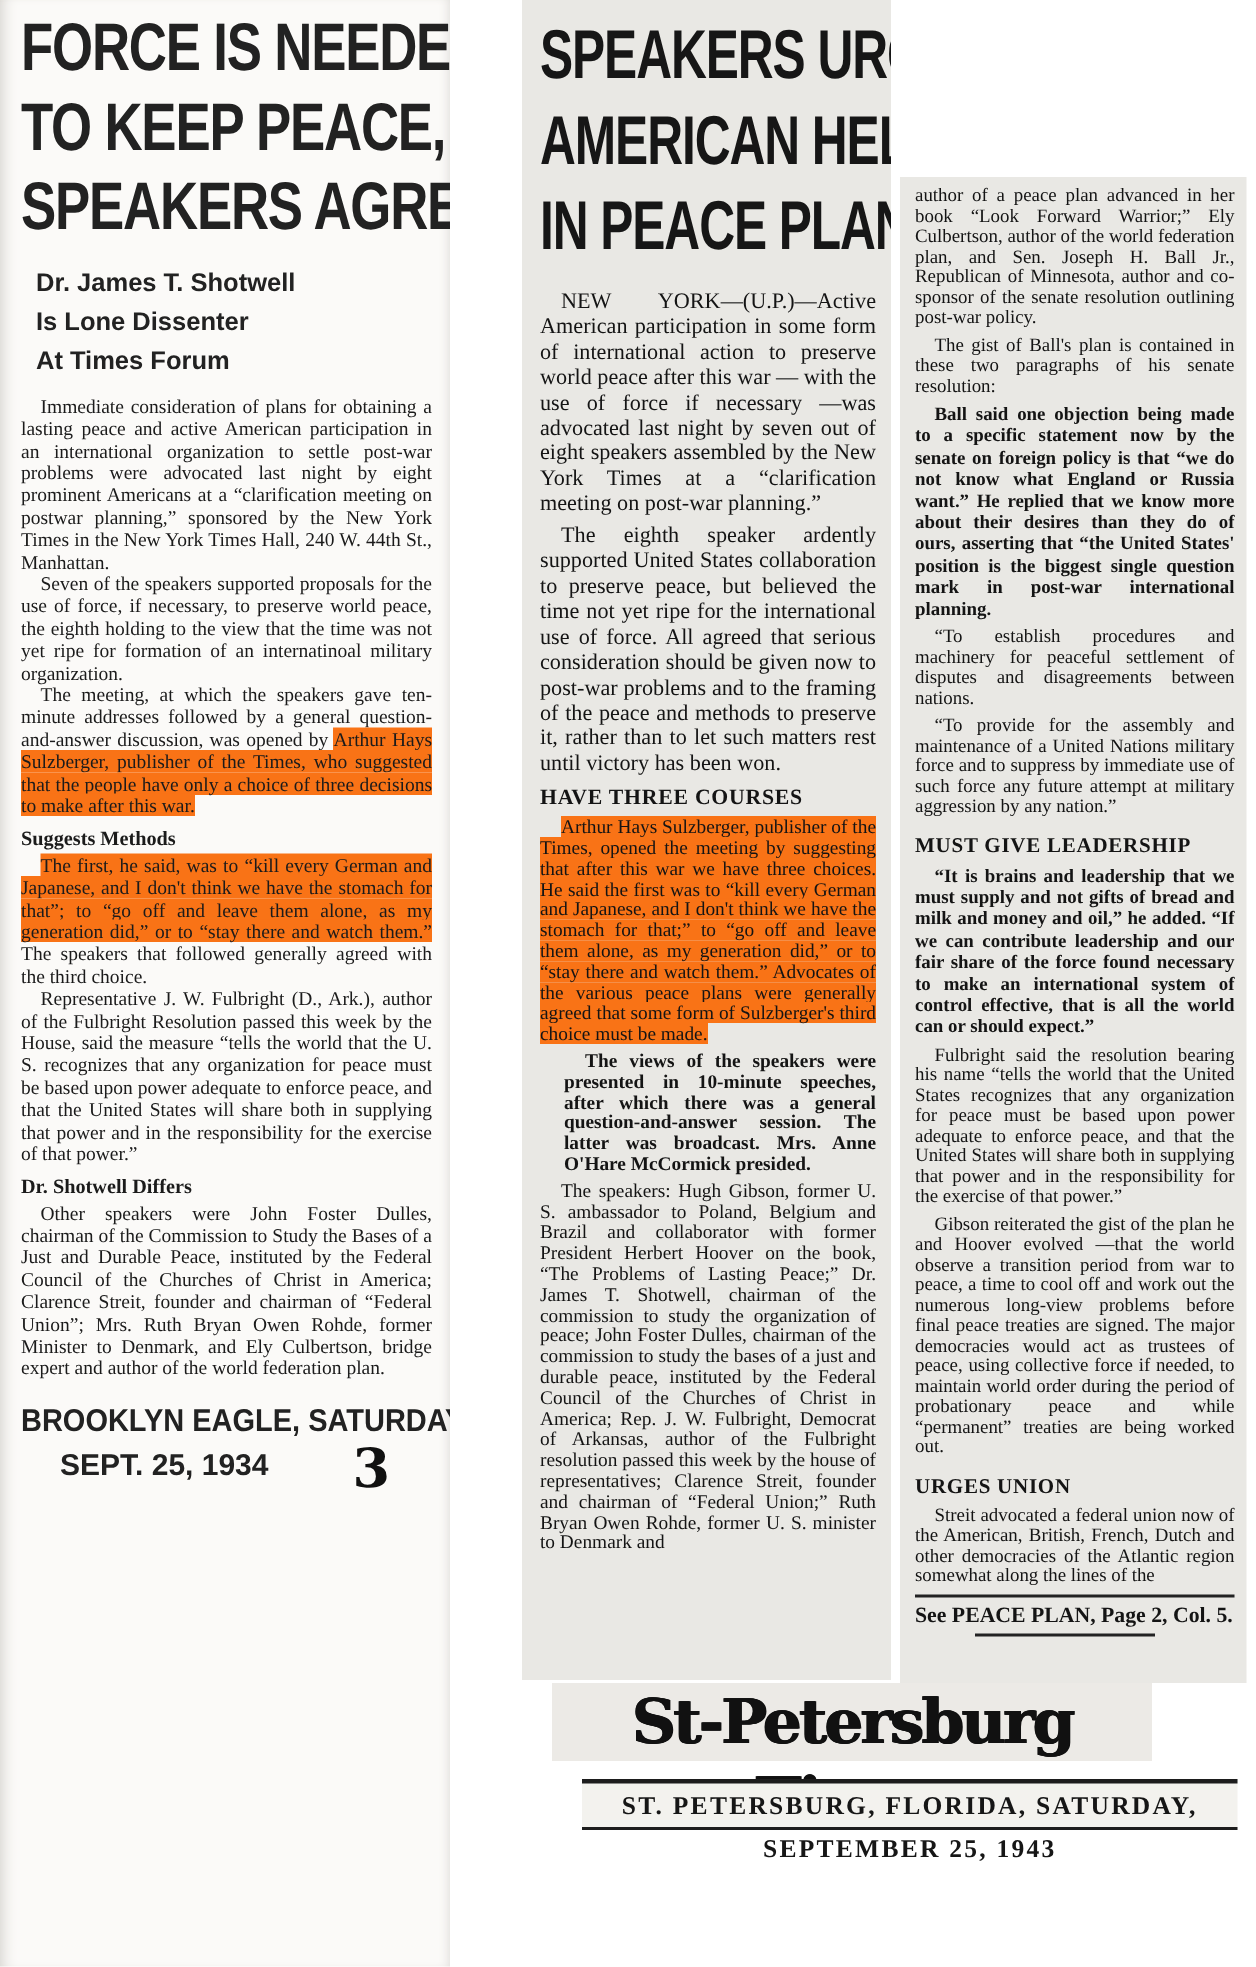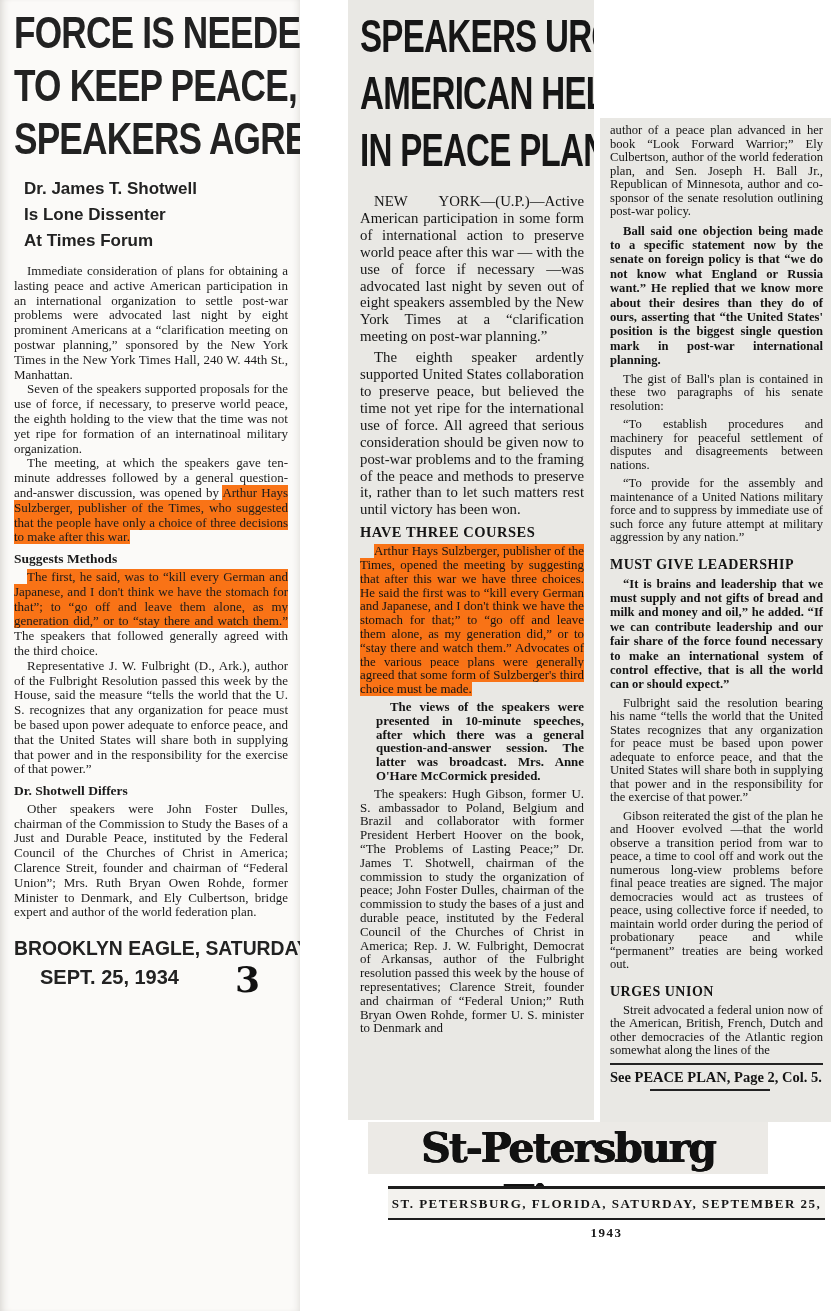--- a/index.html
+++ b/index.html
@@ -56,21 +56,21 @@
 
   
   .masthead-title{position:absolute;left:368px;top:1122px;width:400px;height:52px;
                   background:#eceae6;text-align:center;
                   font-family:"DejaVu Serif", serif;font-weight:700;font-size:41px;
                   letter-spacing:-2px;color:#111;line-height:52px;
                   text-shadow:0.6px 0 #111, -0.3px 0 #111;}
   .dateline-bar{position:absolute;left:388px;top:1186px;width:437px;height:34px;
                 background:#f3f2ee;border-top:3px solid #1d1d1d;border-bottom:2px solid #1d1d1d;
                 box-sizing:border-box;text-align:center;
-                font-family:"Liberation Serif", serif;font-weight:700;font-size:13px;
+                font-family:"Liberation Serif", serif;font-weight:700;font-size:17px;
                 letter-spacing:1.5px;line-height:29px;color:#161616;}
 </style>
 </head>
 <body>
 
 <div id="canvas">
 
   <div class="left-col">
     <div class="hl-headline">
       <div>FORCE IS NEEDED</div>
@@ -110,22 +110,22 @@
         <p class="para lede"><span>The eighth speaker ardently supported United States collaboration to preserve peace, but believed the time not yet ripe for the international use of force. All agreed that serious consideration should be given now to post-war problems and to the framing of the peace and methods to preserve it, rather than to let such matters rest until victory has been won.</span></p>
         <div class="sec-heading">HAVE THREE COURSES</div>
         <p class="para"><span class="hl">Arthur Hays Sulzberger, publisher of the Times, opened the meeting by suggesting that after this war we have three choices. He said the first was to “kill every German and Japanese, and I don't think we have the stomach for that;” to “go off and leave them alone, as my generation did,” or to “stay there and watch them.” Advocates of the various peace plans were generally agreed that some form of Sulzberger's third choice must be made.</span></p>
         <p class="para bold"><span>The views of the speakers were presented in 10-minute speeches, after which there was a general question-and-answer session. The latter was broadcast. Mrs. Anne O'Hare McCormick presided.</span></p>
         <p class="para"><span>The speakers: Hugh Gibson, former U. S. ambassador to Poland, Belgium and Brazil and collaborator with former President Herbert Hoover on the book, “The Problems of Lasting Peace;” Dr. James T. Shotwell, chairman of the commission to study the organization of peace; John Foster Dulles, chairman of the commission to study the bases of a just and durable peace, instituted by the Federal Council of the Churches of Christ in America; Rep. J. W. Fulbright, Democrat of Arkansas, author of the Fulbright resolution passed this week by the house of representatives; Clarence Streit, founder and chairman of “Federal Union;” Ruth Bryan Owen Rohde, former U. S. minister to Denmark and</span></p>
       </div>
   </div>
 
   <div class="right-col" id="right-body">
       <p class="para noindent"><span>author of a peace plan advanced in her book “Look Forward Warrior;” Ely Culbertson, author of the world federation plan, and Sen. Joseph H. Ball Jr., Republican of Minnesota, author and co-sponsor of the senate resolution outlining post-war policy.</span></p>
+      <p class="para"><span>The gist of Ball's plan is contained in these two paragraphs of his senate resolution:</span></p>
       <p class="para bold"><span>Ball said one objection being made to a specific statement now by the senate on foreign policy is that “we do not know what England or Russia want.” He replied that we know more about their desires than they do of ours, asserting that “the United States' position is the biggest single question mark in post-war international planning.</span></p>
-      <p class="para"><span>The gist of Ball's plan is contained in these two paragraphs of his senate resolution:</span></p>
       <p class="para"><span>“To establish procedures and machinery for peaceful settlement of disputes and disagreements between nations.</span></p>
       <p class="para"><span>“To provide for the assembly and maintenance of a United Nations military force and to suppress by immediate use of such force any future attempt at military aggression by any nation.”</span></p>
       <div class="sec-heading">MUST GIVE LEADERSHIP</div>
       <p class="para bold"><span>“It is brains and leadership that we must supply and not gifts of bread and milk and money and oil,” he added. “If we can contribute leadership and our fair share of the force found necessary to make an international system of control effective, that is all the world can or should expect.”</span></p>
       <p class="para"><span>Fulbright said the resolution bearing his name “tells the world that the United States recognizes that any organization for peace must be based upon power adequate to enforce peace, and that the United States will share both in supplying that power and in the responsibility for the exercise of that power.”</span></p>
       <p class="para"><span>Gibson reiterated the gist of the plan he and Hoover evolved —that the world observe a transition period from war to peace, a time to cool off and work out the numerous long-view problems before final peace treaties are signed. The major democracies would act as trustees of peace, using collective force if needed, to maintain world order during the period of probationary peace and while “permanent” treaties are being worked out.</span></p>
       <div class="sec-heading">URGES UNION</div>
       <p class="para"><span>Streit advocated a federal union now of the American, British, French, Dutch and other democracies of the Atlantic region somewhat along the lines of the</span></p>
       <div class="jumpline">See PEACE PLAN, Page 2, Col. 5.<div class="jumpline-underline"></div></div>
     </div>

